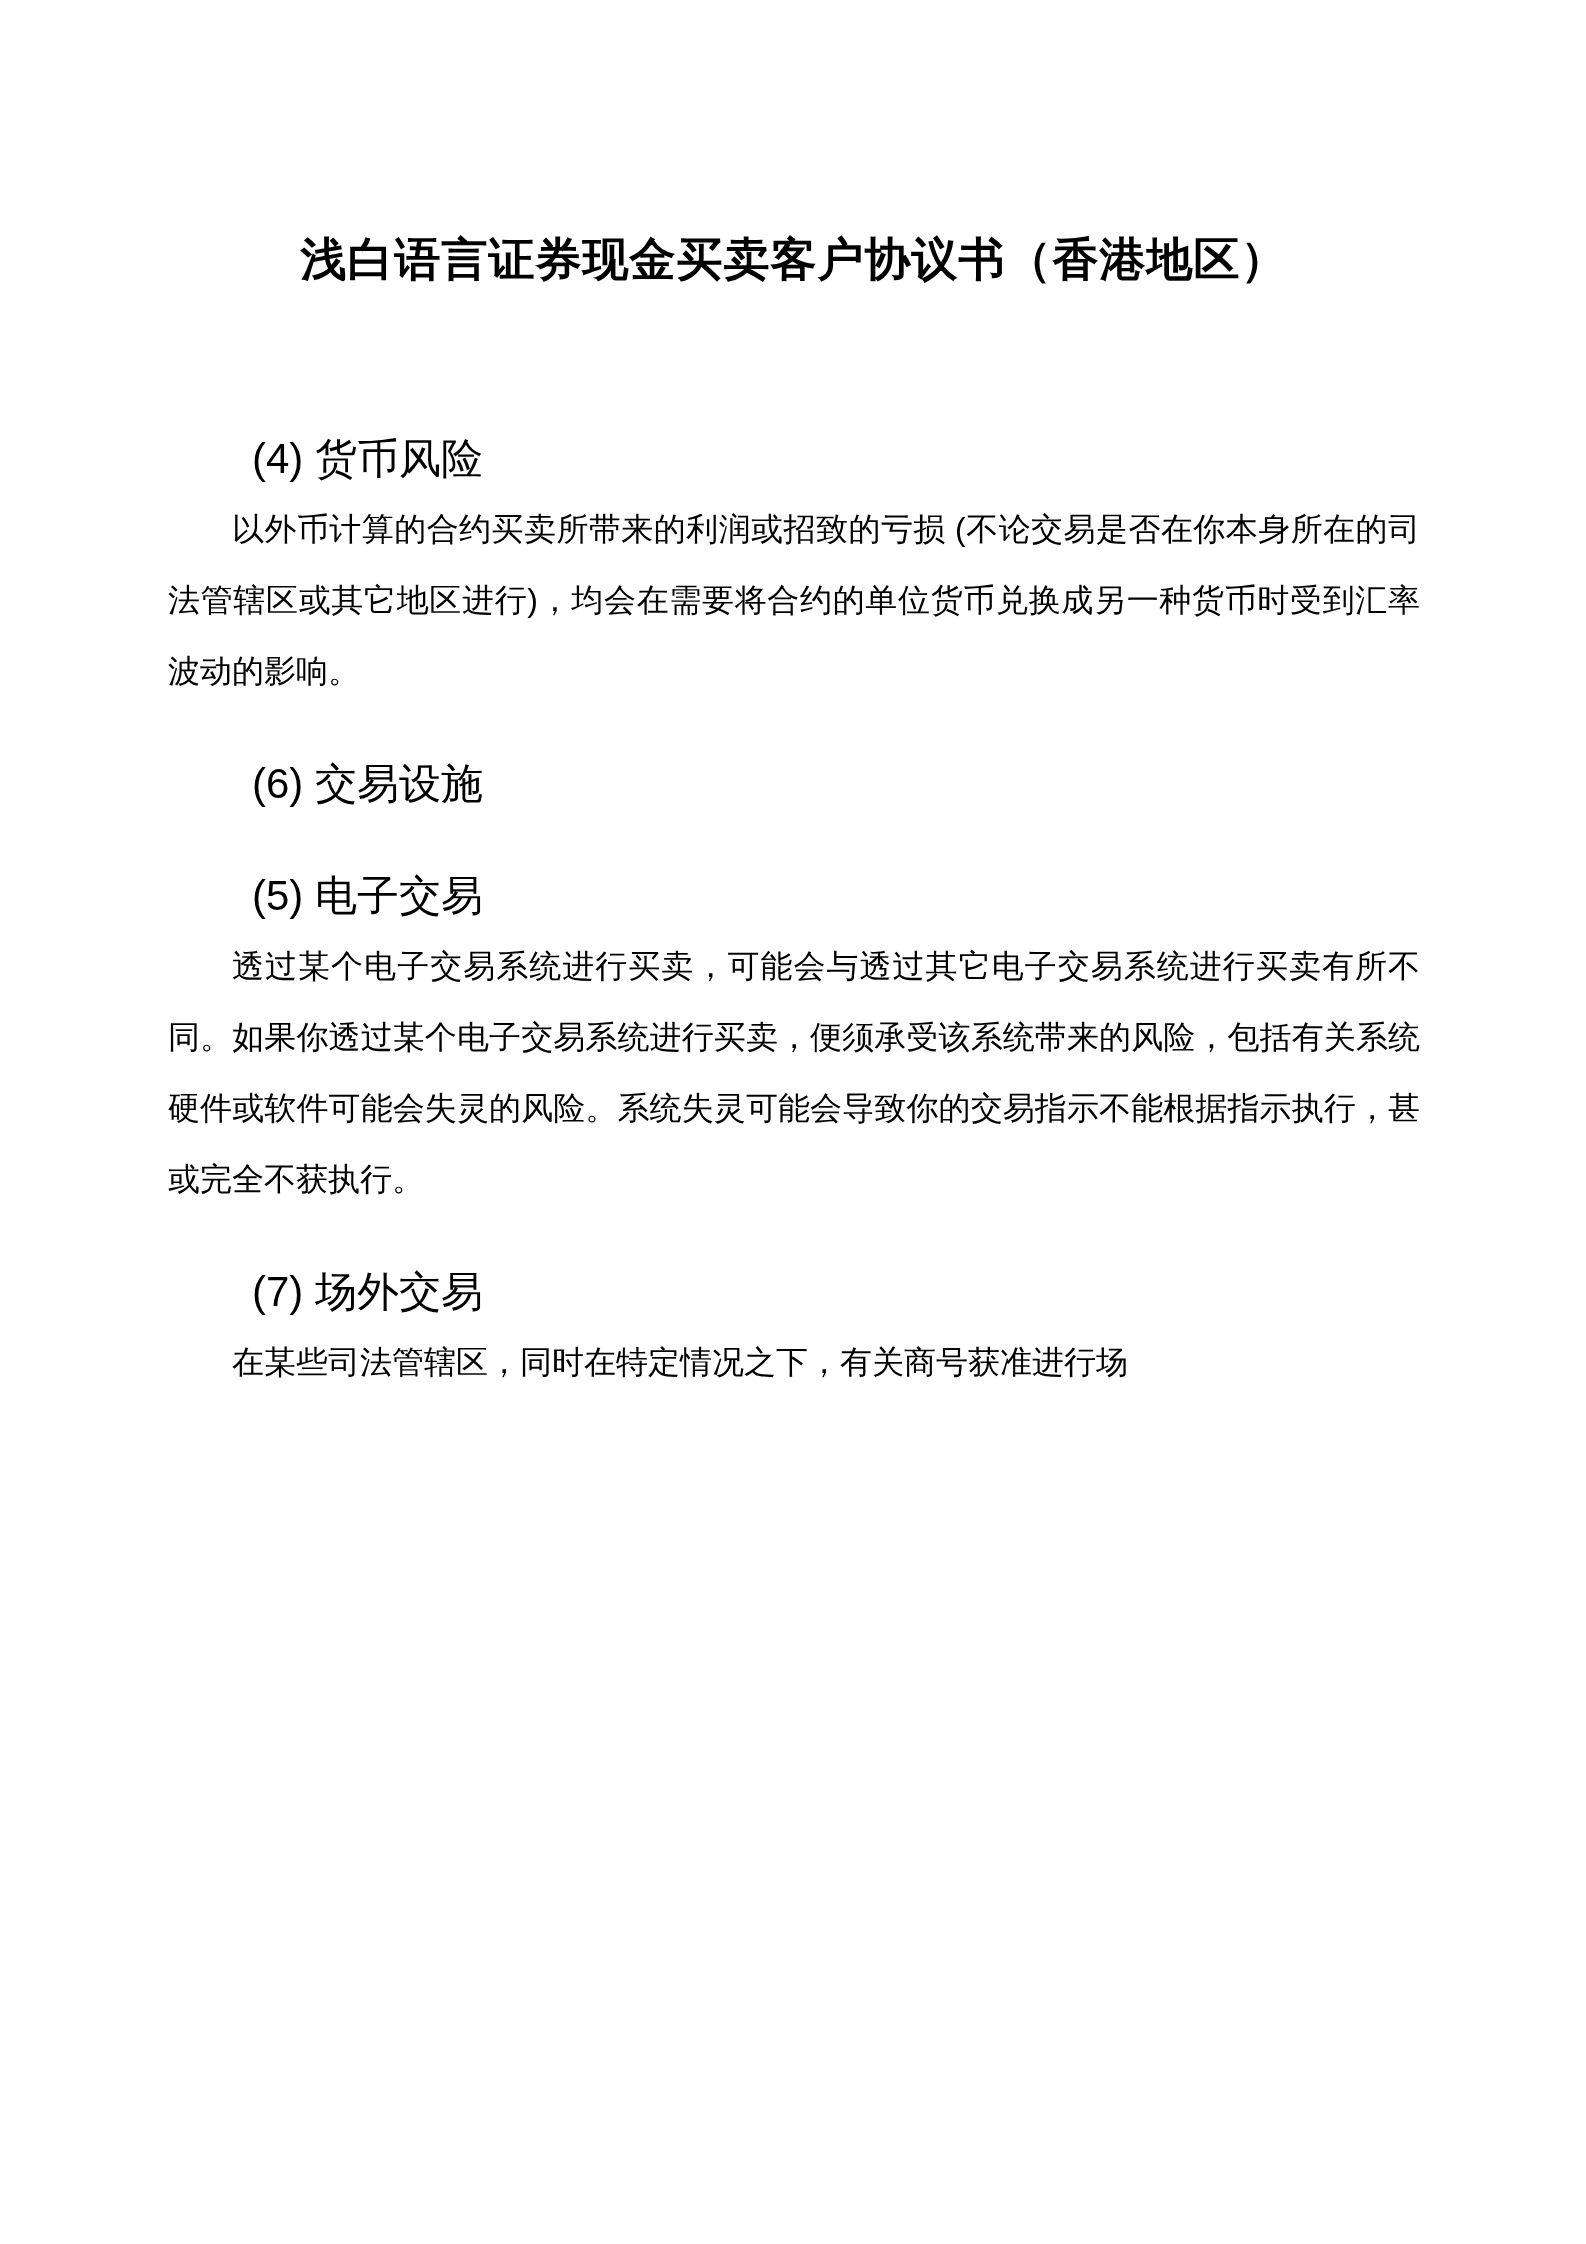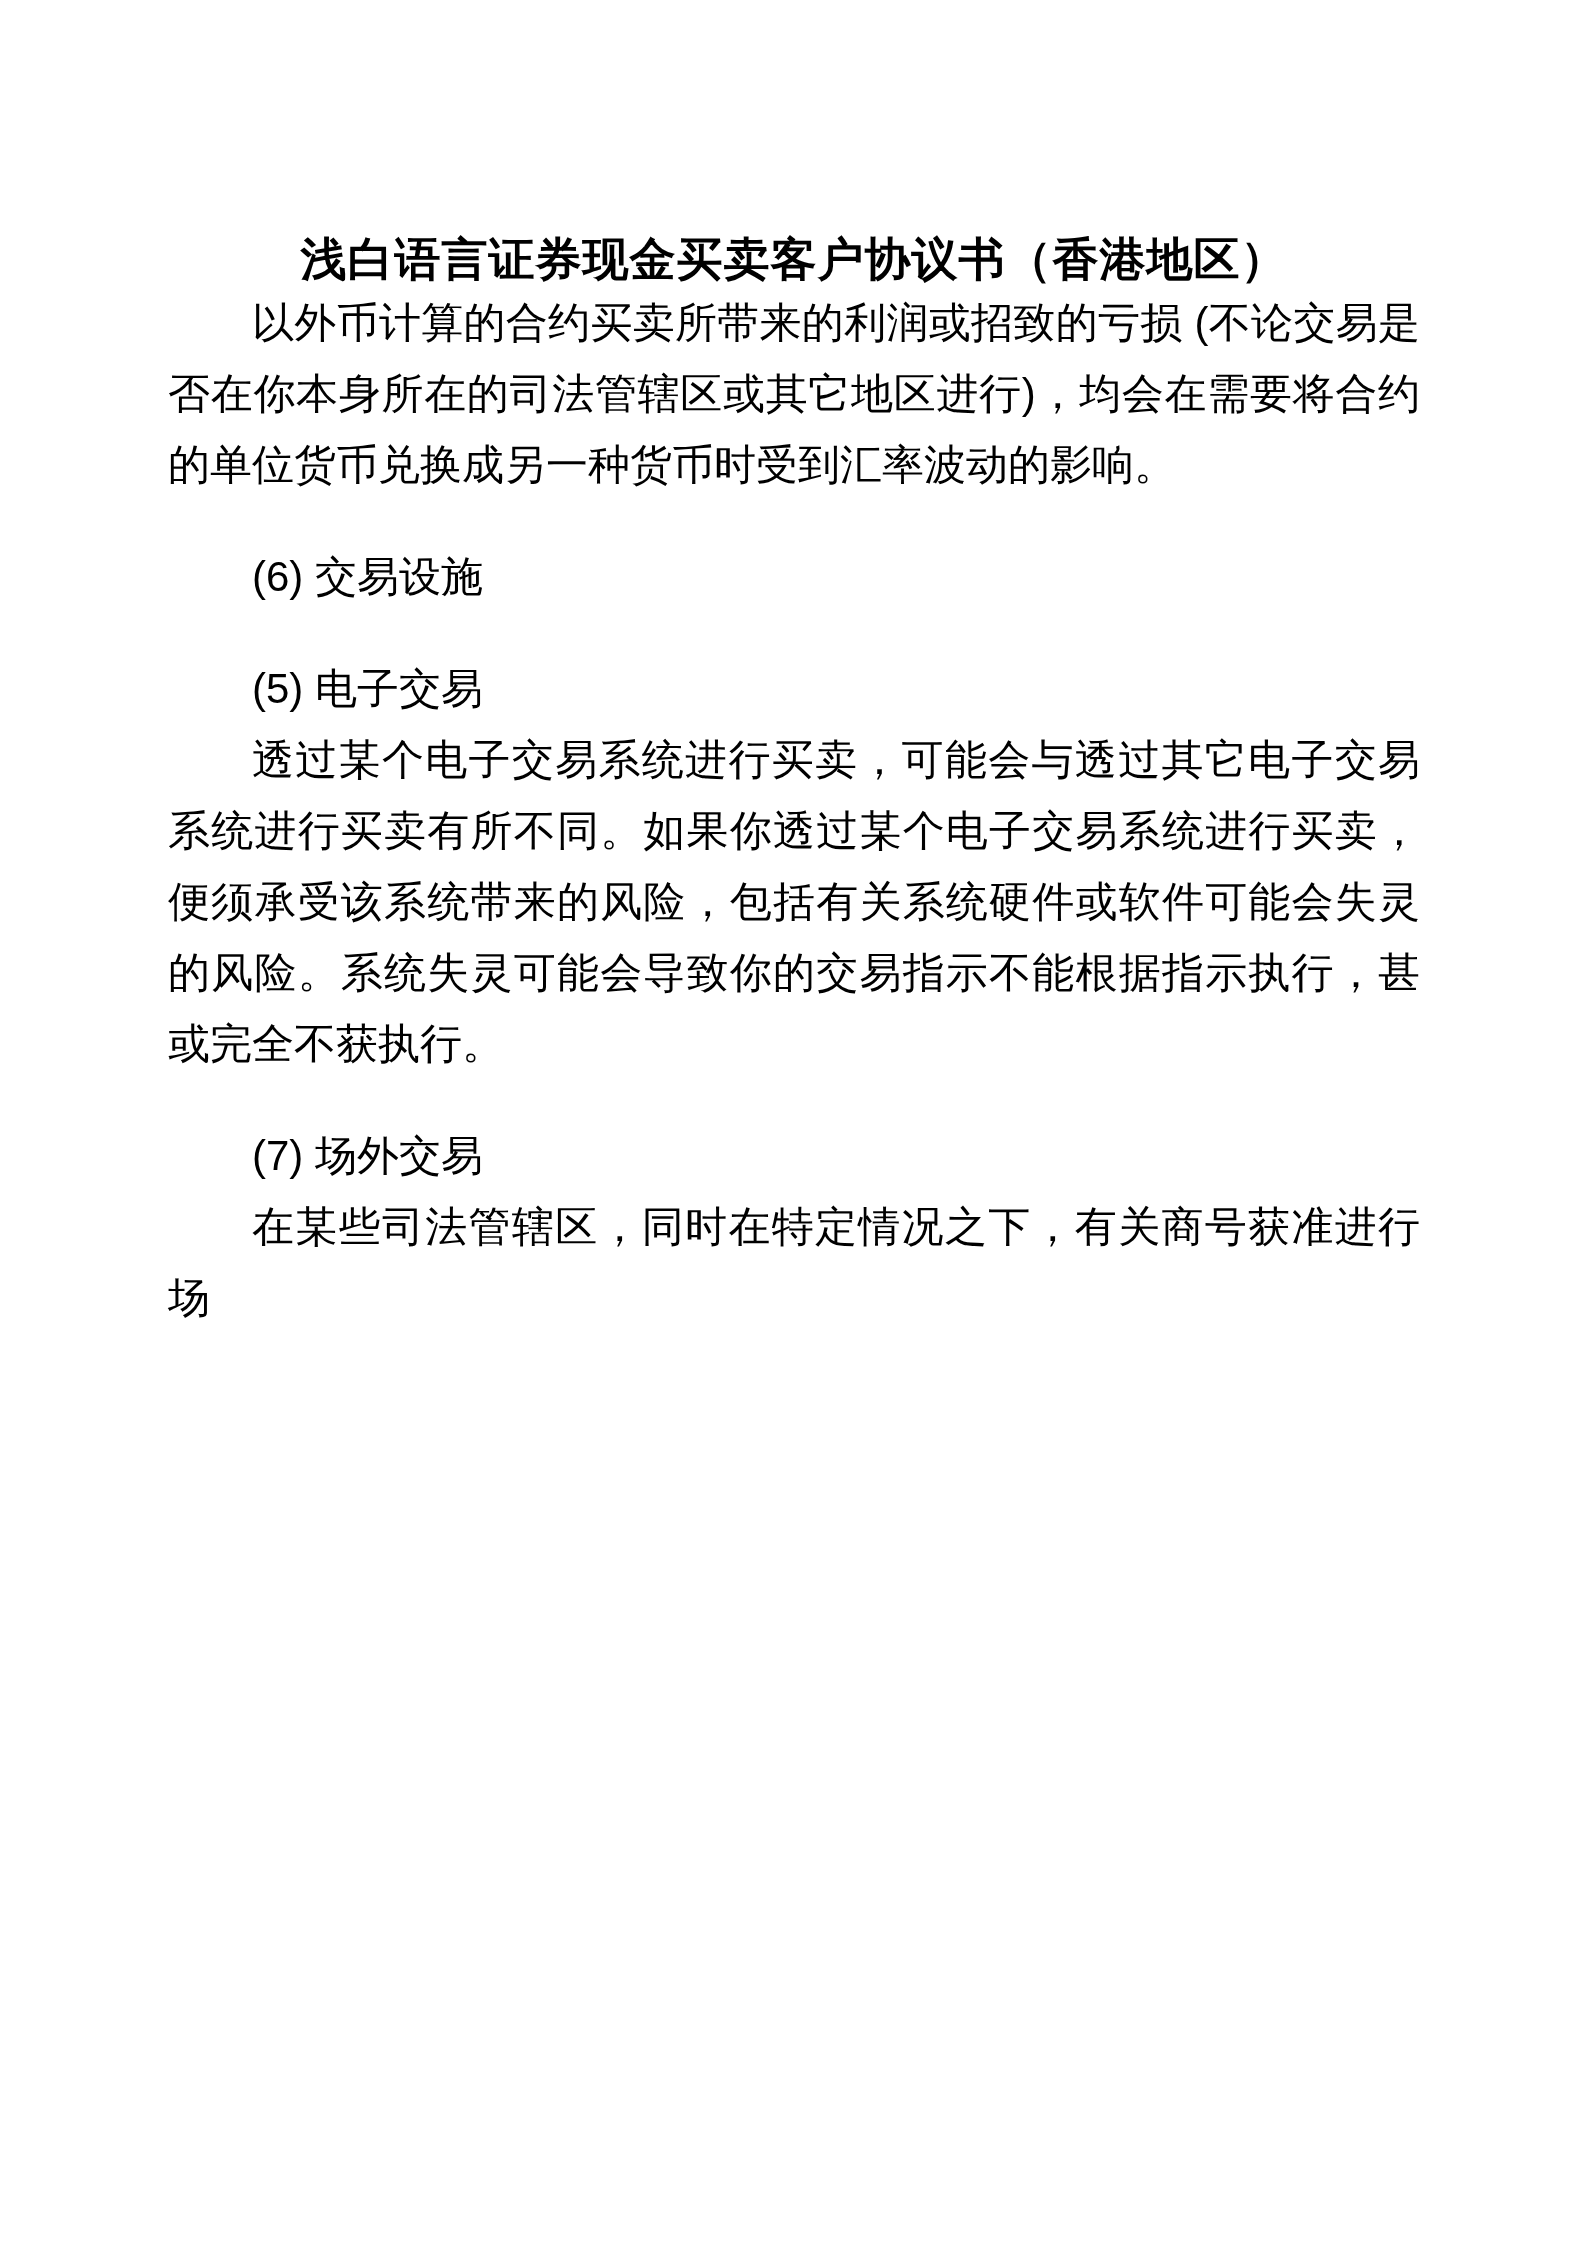--- a/index.html
+++ b/index.html
@@ -33,35 +33,36 @@
     padding-left: 84px;
     font-size: 42px;
     line-height: 71px;
     font-weight: 500;
   }
   .section-heading.first {
     margin-top: 136px;
   }
   .section-body {
     margin: 0;
-    font-size: 42px;
+    font-size: 32px;
     line-height: 71px;
     font-weight: 500;
     text-align: justify;
     text-indent: 2em;
     word-break: break-all;
   }
 </style>
 </head>
 <body>
 
 <div class="page">
 
   <h1 class="doc-title">浅白语言证券现金买卖客户协议书（香港地区）</h1>
 
+  <h2 class="section-heading first">(4) 货币风险</h2>
   <p class="section-body">以外币计算的合约买卖所带来的利润或招致的亏损 (不论交易是否在你本身所在的司法管辖区或其它地区进行)，均会在需要将合约的单位货币兑换成另一种货币时受到汇率波动的影响。</p>
 
   <h2 class="section-heading">(6) 交易设施</h2>
 
   <h2 class="section-heading">(5) 电子交易</h2>
   <p class="section-body">透过某个电子交易系统进行买卖，可能会与透过其它电子交易系统进行买卖有所不同。如果你透过某个电子交易系统进行买卖，便须承受该系统带来的风险，包括有关系统硬件或软件可能会失灵的风险。系统失灵可能会导致你的交易指示不能根据指示执行，甚或完全不获执行。</p>
 
   <h2 class="section-heading">(7) 场外交易</h2>
   <p class="section-body">在某些司法管辖区，同时在特定情况之下，有关商号获准进行场</p>
 

